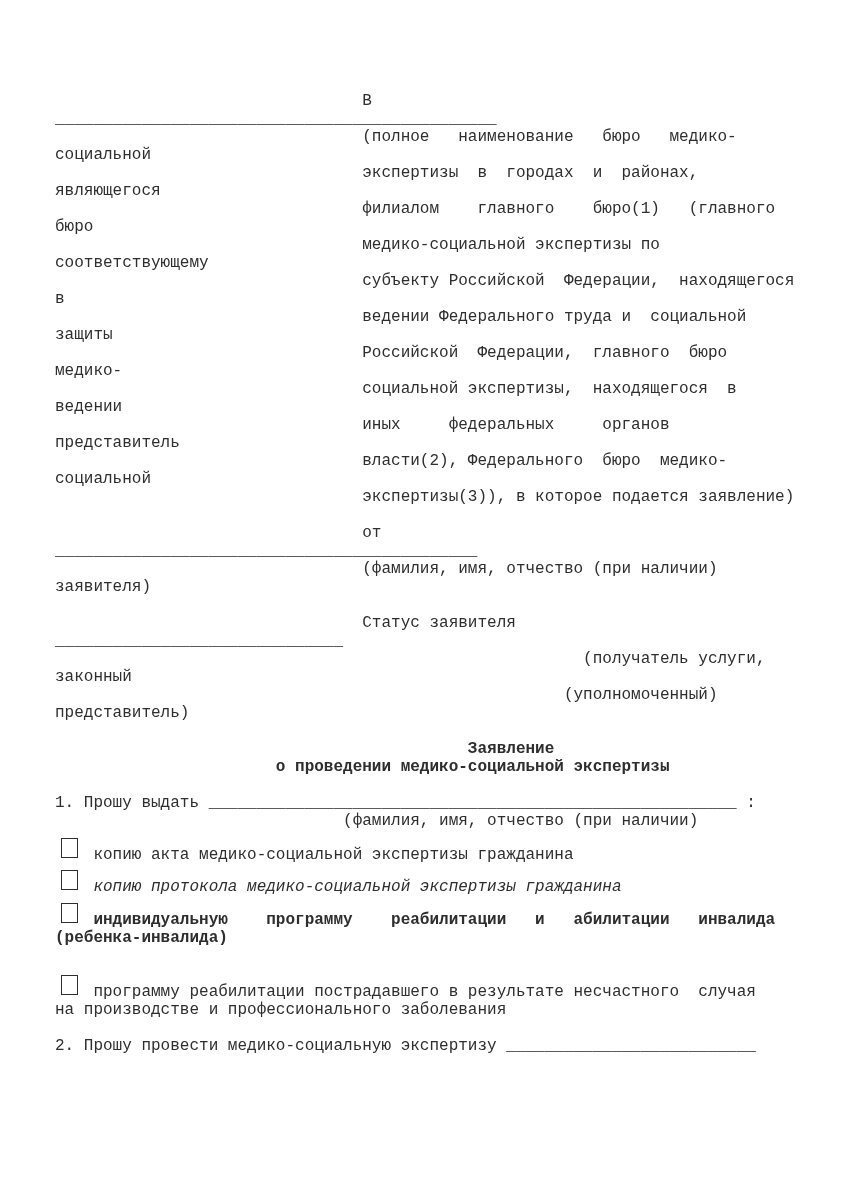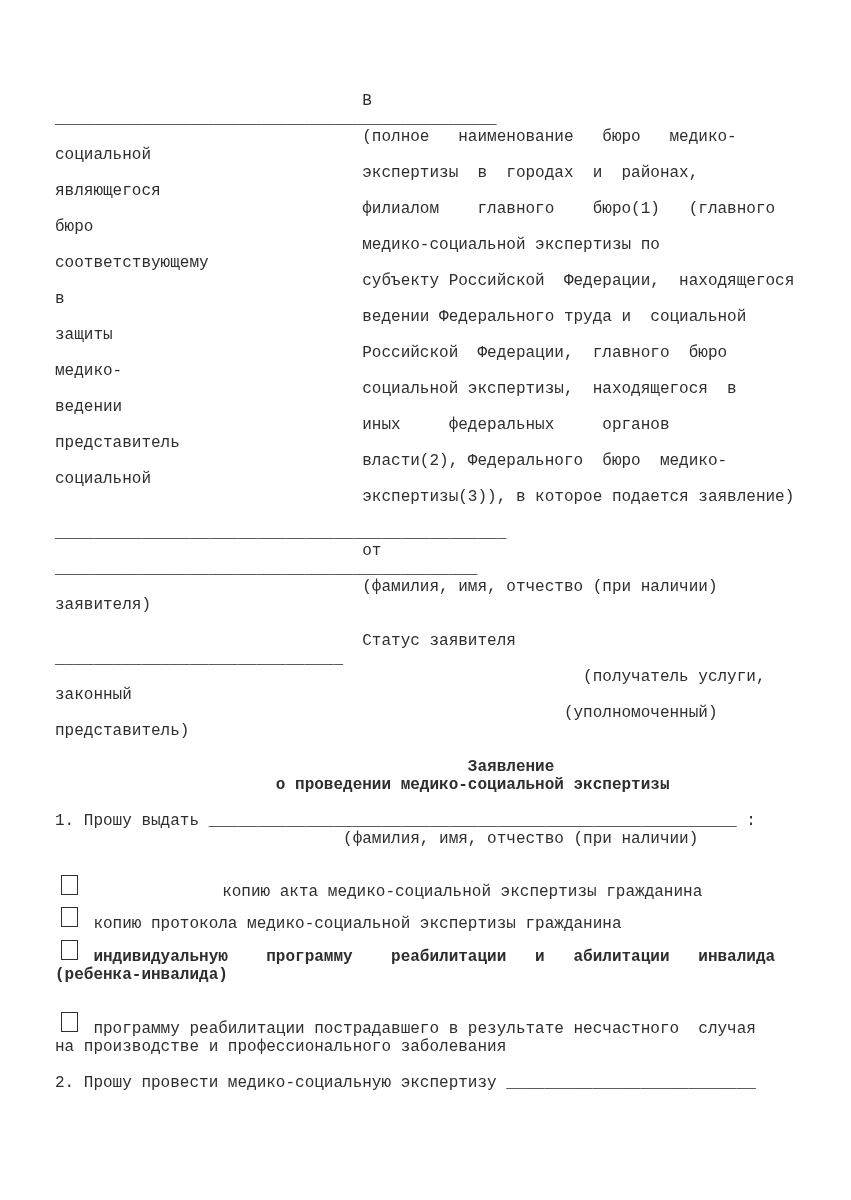--- a/index.html
+++ b/index.html
@@ -11,22 +11,22 @@
     padding:92px 20px 0 55px;
     font-family:"Liberation Mono","DejaVu Sans Mono",monospace;
     font-size:16px;
     line-height:18px;
     color:#2e2e2e;
     overflow:hidden;
   }
   .line{white-space:pre;min-height:18px;}
   .bold{font-weight:700;}
   .cb-item{position:relative;}
-  #cb-block .cb-item:nth-child(1){margin-top:35px;text-align:center;}
-  #cb-block .cb-item:nth-child(2){margin-top:14px;}
+  #cb-block .cb-item:nth-child(1){margin-top:16px;}
+  #cb-block .cb-item:nth-child(2){margin-top:14px;font-style:italic;}
   #cb-block .cb-item:nth-child(3){margin-top:15px;font-weight:bold;}
   #cb-block .cb-item:nth-child(4){margin-top:36px;}
   .cb-box{
     position:absolute;left:6px;top:-8px;
     width:15px;height:18px;
     border:1.5px solid #2e2e2e;
     background:#ffffff;
     display:block;
   }
 </style>
@@ -52,21 +52,20 @@
       <div class="line">                                Российской  Федерации,  главного  бюро</div>
       <div class="line">медико-</div>
       <div class="line">                                социальной экспертизы,  находящегося  в</div>
       <div class="line">ведении</div>
       <div class="line">                                иных     федеральных     органов</div>
       <div class="line">представитель</div>
       <div class="line">                                власти(2), Федерального  бюро  медико-</div>
       <div class="line">социальной</div>
       <div class="line">                                экспертизы(3)), в которое подается заявление)</div>
       <div class="line"></div>
-      <div class="line">_______________________________________________</div>
       <div class="line">                                от</div>
       <div class="line">____________________________________________</div>
       <div class="line">                                (фамилия, имя, отчество (при наличии)</div>
       <div class="line">заявителя)</div>
       <div class="line"></div>
       <div class="line">                                Статус заявителя</div>
       <div class="line">______________________________</div>
       <div class="line">                                                       (получатель услуги,</div>
       <div class="line">законный</div>
       <div class="line">                                                     (уполномоченный)</div>

